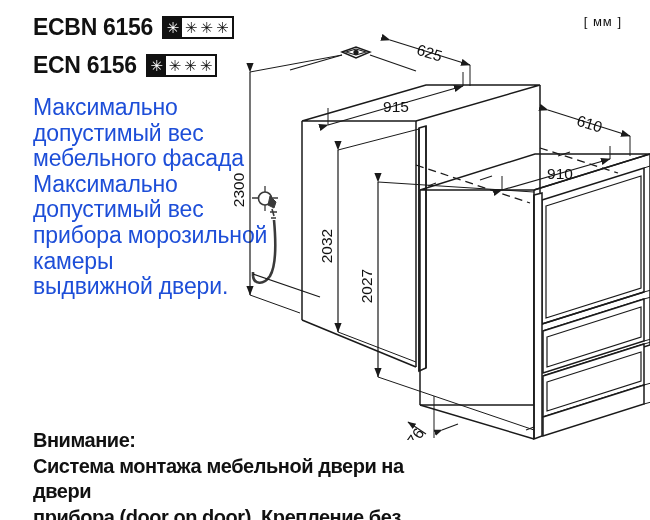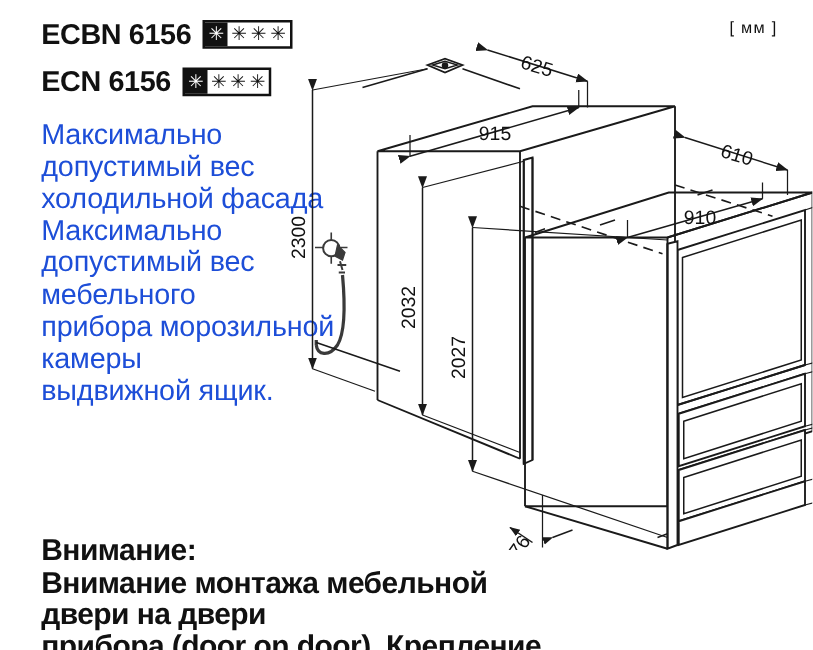--- a/index.html
+++ b/index.html
@@ -57,21 +57,21 @@
     line-height:25.6px;
     color:#1d4ed8;
     letter-spacing:-0.15px;
   }
   #warn-block{
     position:absolute;
     left:33px;top:428px;width:430px;
   }
   #warn-block p{
     margin:0;
-    font-size:24px;
+    font-size:20px;
     line-height:25.5px;
     font-weight:bold;
     color:#111;
     letter-spacing:-0.45px;
   }
 
   
   #units{
     position:absolute;right:28px;top:14px;
     font-size:13px;letter-spacing:1px;color:#111;
@@ -114,31 +114,30 @@
         <span>✳</span>
       </span>
     </span>
   </div>
 
   <div id="units">[ мм ]</div>
 
   <div id="text-block">
     <p>Максимально</p>
     <p>допустимый вес</p>
-    <p>холодильной фасада</p>
+    <p>мебельного фасада</p>
     <p>Максимально</p>
     <p>допустимый вес</p>
-    <p>мебельного</p>
     <p>прибора морозильной камеры</p>
-    <p>выдвижной ящик.</p>
+    <p>выдвижной двери.</p>
   </div>
 
   <div id="warn-block">
     <p>Внимание:</p>
-    <p>Внимание монтажа мебельной двери на двери</p>
+    <p>Система монтажа мебельной двери на двери</p>
     <p>прибора (door on door). Крепление без шарниров.</p>
   </div>
 
   <div id="drawing">
   <svg width="420" height="410" viewBox="0 0 420 410" xmlns="http://www.w3.org/2000/svg">
     <defs>
       <marker id="ah" markerWidth="9" markerHeight="9" refX="7.5" refY="3" orient="auto" markerUnits="strokeWidth">
         <path d="M0,0 L8,3 L0,6 z" fill="#1a1a1a"></path>
       </marker>
       <marker id="ahs" markerWidth="8" markerHeight="8" refX="6.5" refY="2.6" orient="auto" markerUnits="strokeWidth">

